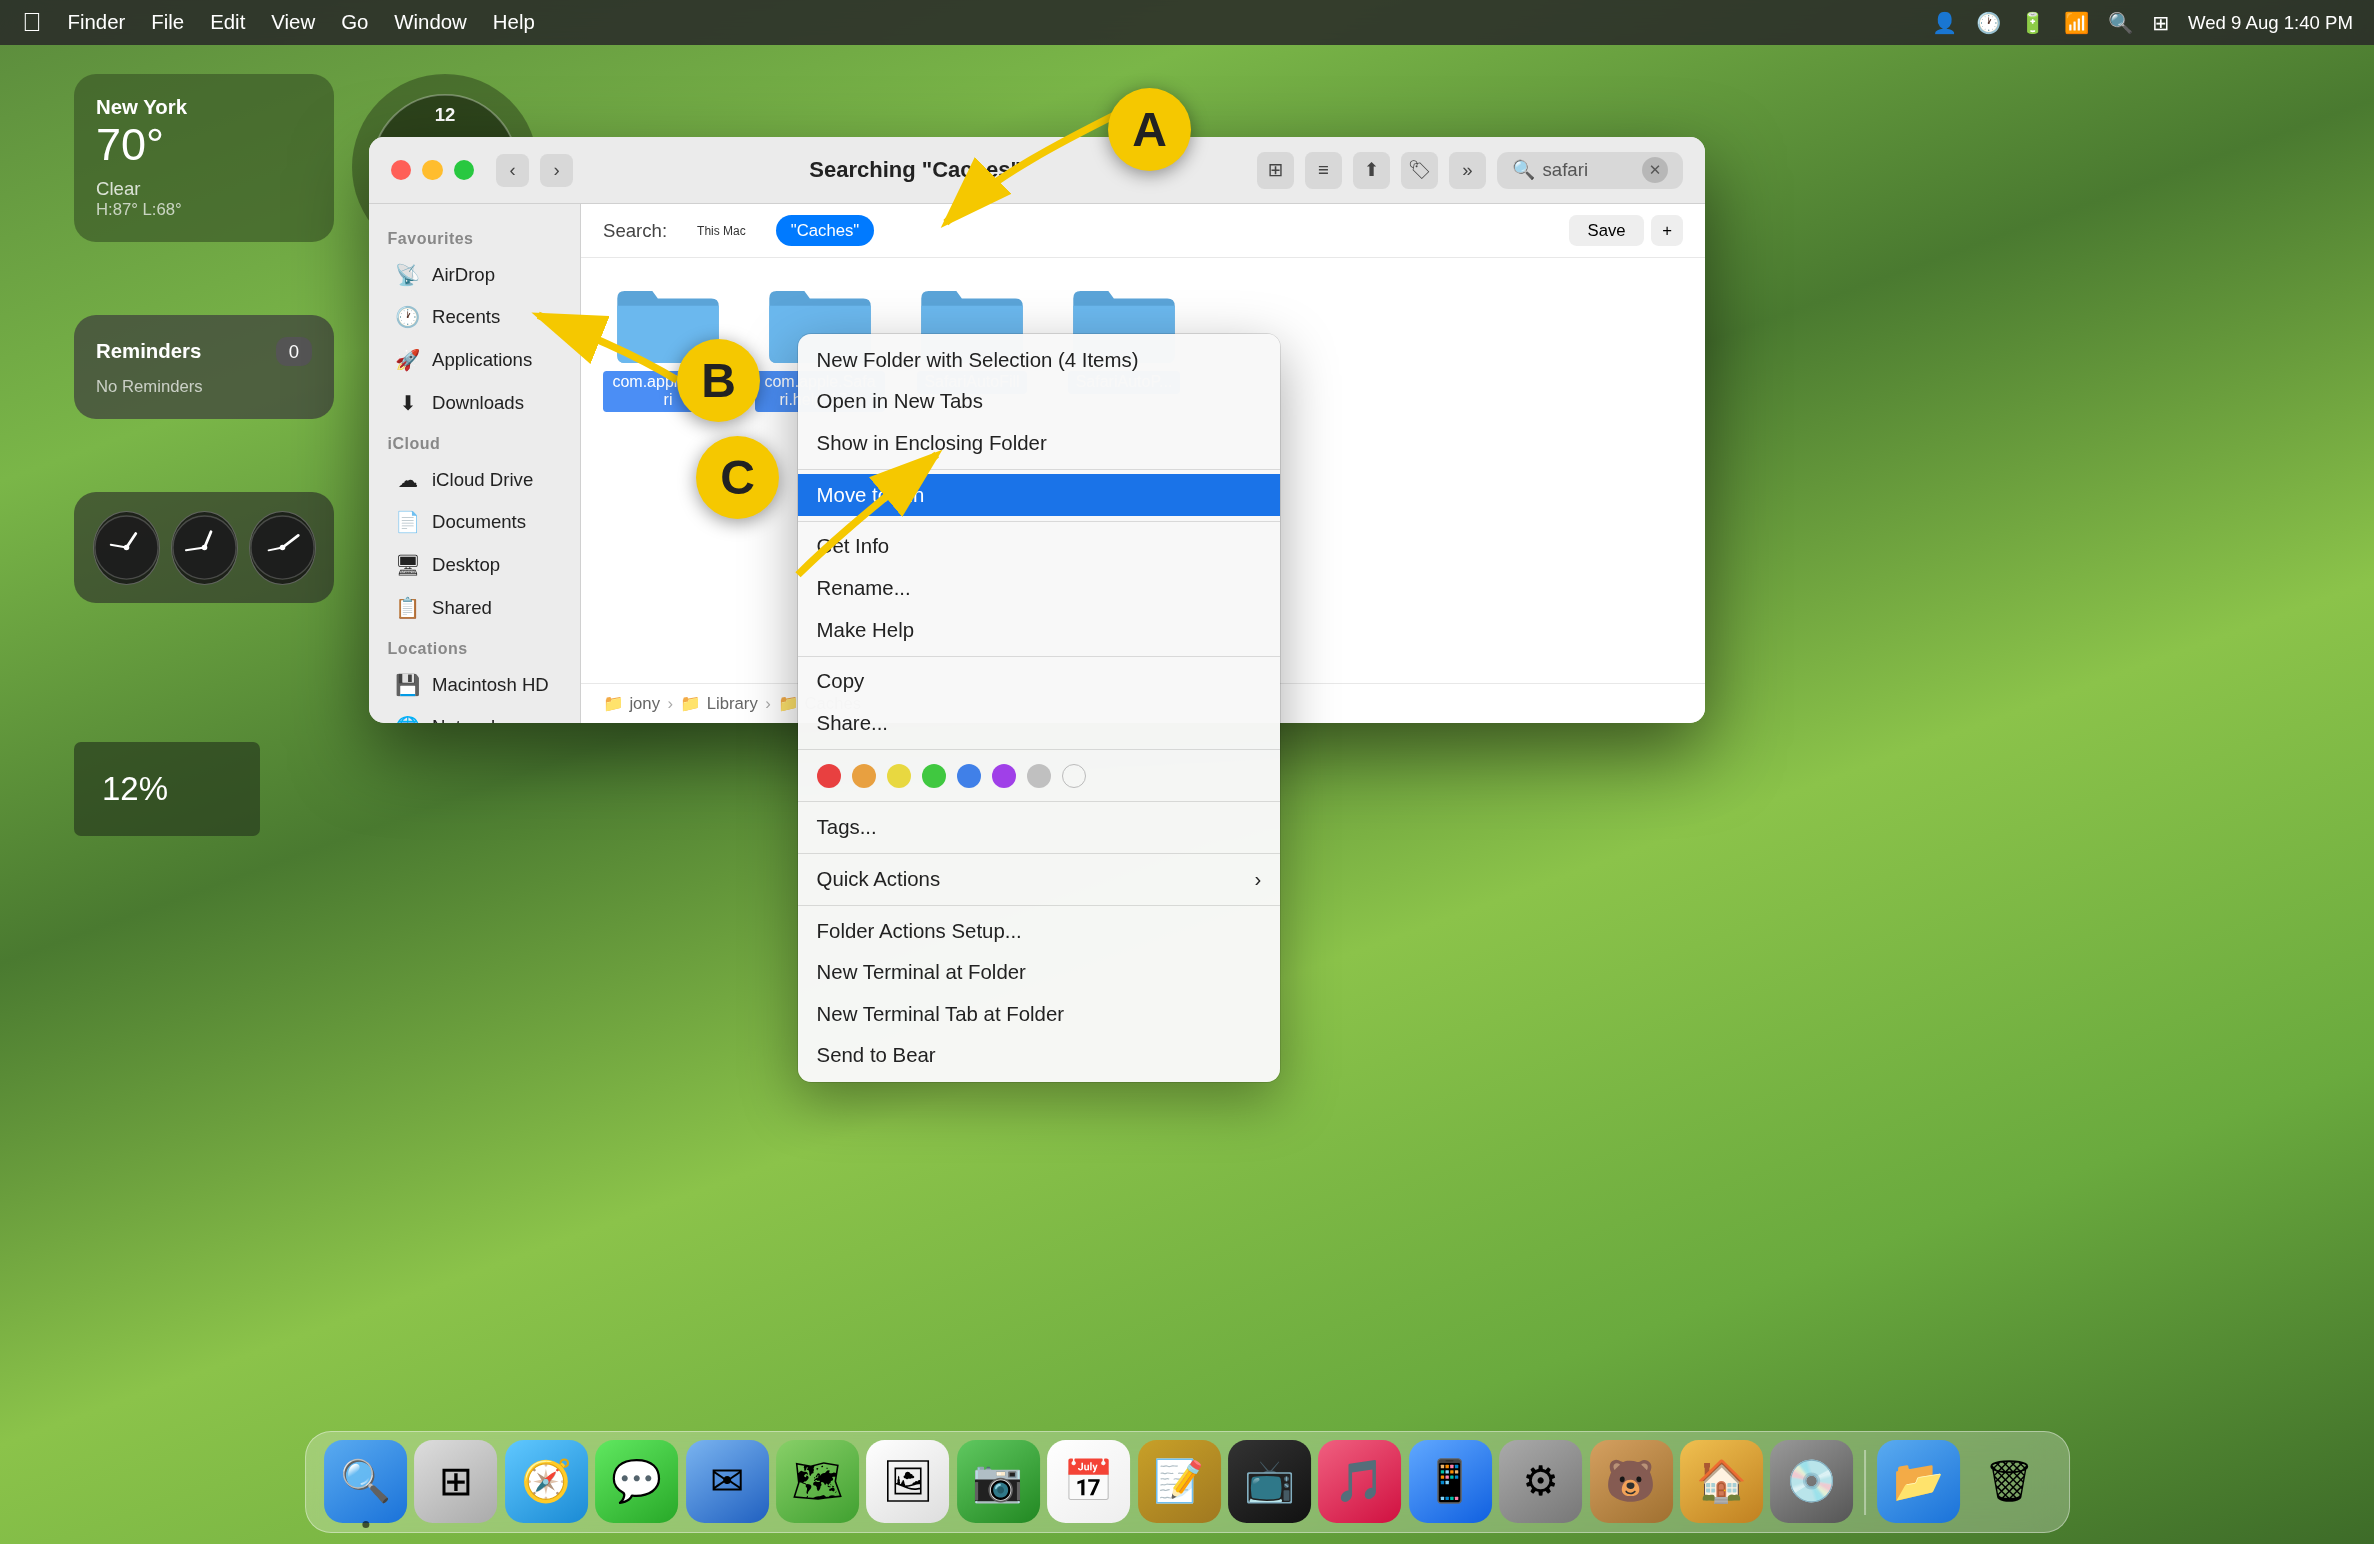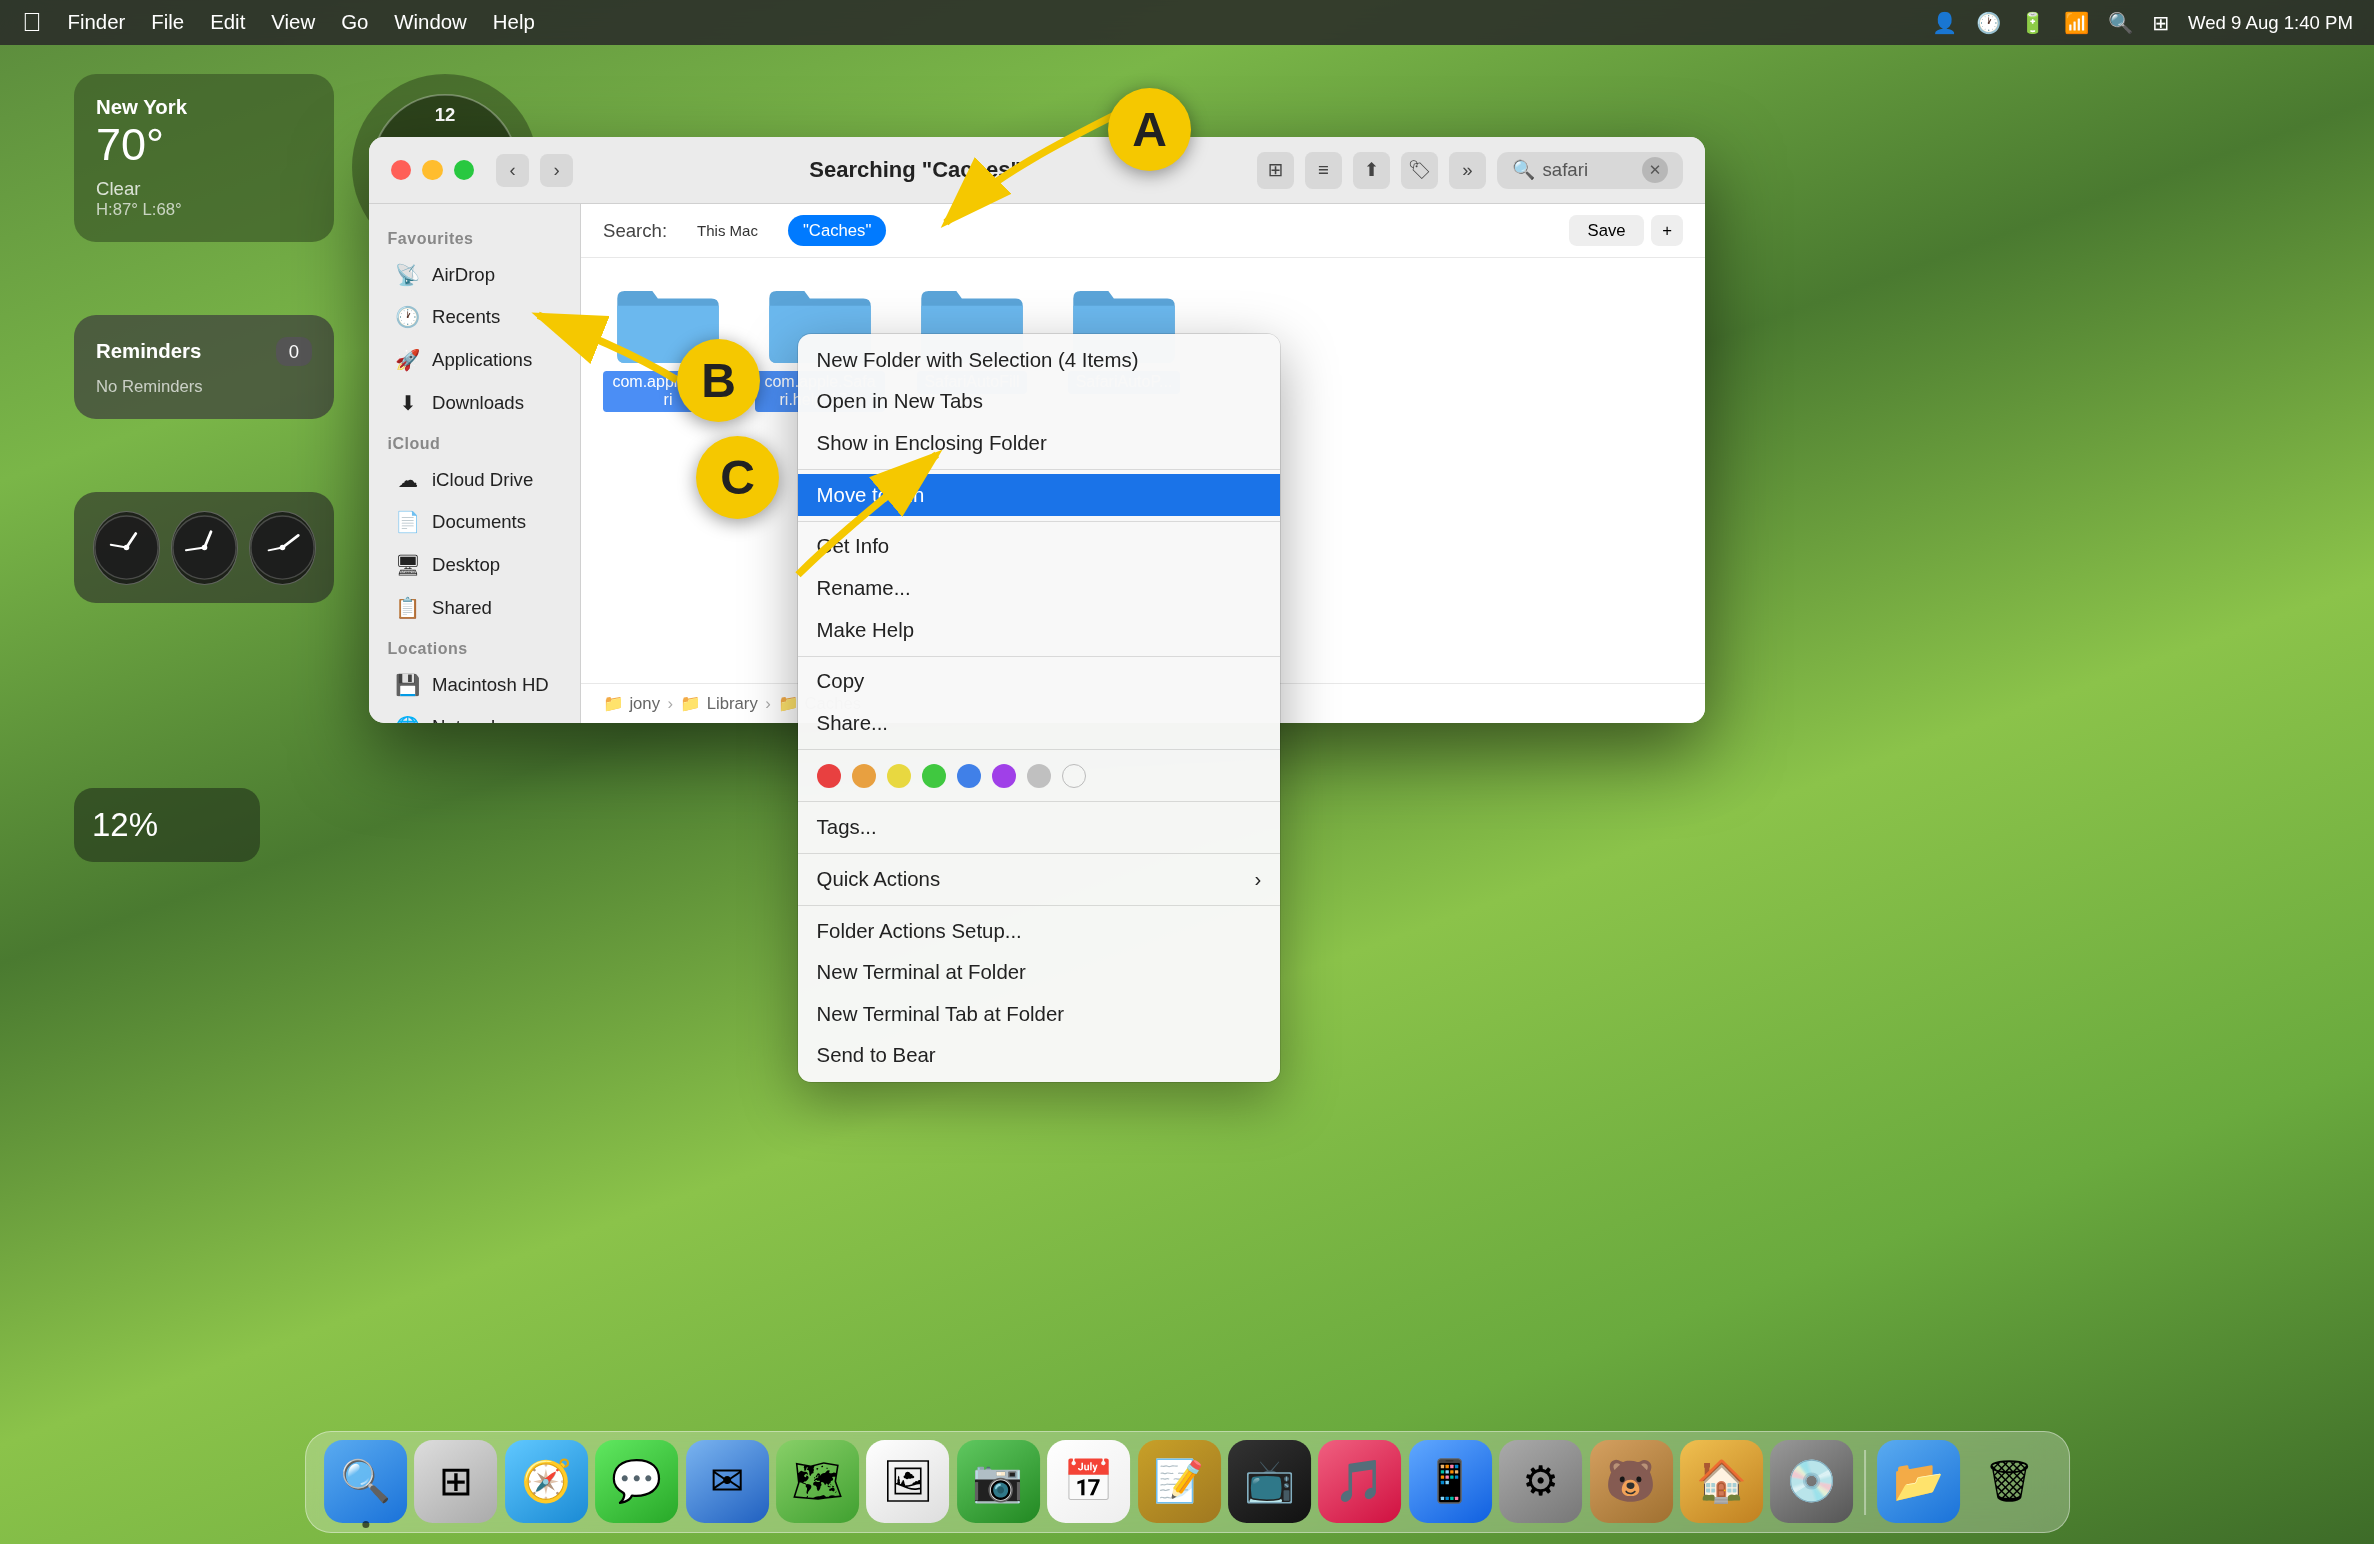--- a/index.html
+++ b/index.html
@@ -99,24 +99,23 @@
       width: 74px; height: 74px;
       border-radius: 50%;
       background: rgba(20,20,20,0.8);
       border: 1.9px solid rgba(255,255,255,0.3);
     }
     .widget-battery {
       position: absolute;
       top: 742px; left: 74px;
       width: 186px;
       background: rgba(40,60,30,0.7);
-      border-radius: 19px;
-      padding: 18px;
+      border-radius: 7px;
+      padding: 28px;
       color: #fff;
-      margin-top: 46px;
     }
 
     
     .finder-window {
       position: absolute;
       top: 137px; left: 369px;
       width: 1336px;
       background: #f0f0f0;
       border-radius: 15px;
       box-shadow: 0 28px 74px rgba(0,0,0,0.5);
@@ -257,21 +256,21 @@
       display: flex;
       align-items: center;
       gap: 15px;
       border-bottom: 0.9px solid #e8e8e8;
       font-size: 18.6px;
       color: #444;
     }
     .search-scope-btn {
       padding: 5.6px 15px;
       border-radius: 18.6px;
-      font-size: 15px;
+      font-size: 12px;
       cursor: pointer;
       color: #333;
       background: transparent;
       border: none;
     }
     .search-scope-active {
       background: #007aff;
       color: #fff;
       border-radius: 18.6px;
       padding: 5.6px 15px;

